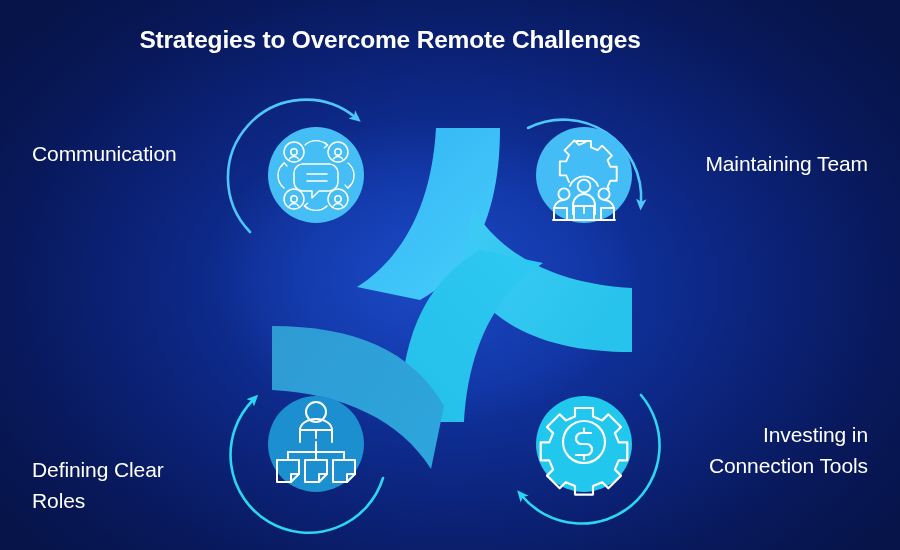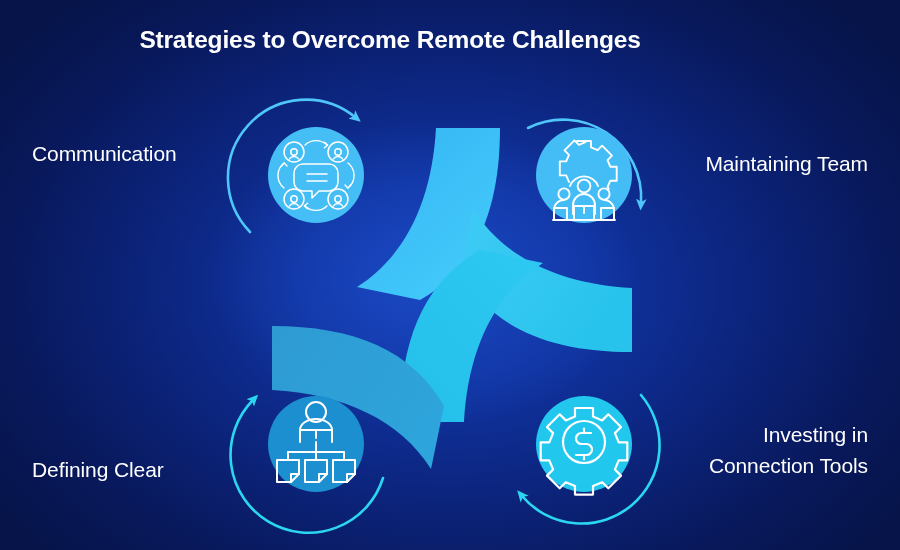--- a/index.html
+++ b/index.html
@@ -225,20 +225,21 @@
   <div class="label" id="label-tl">
     <span class="ln">Communication</span>
   </div>
 
   <div class="label" id="label-tr">
     <span class="ln">Maintaining Team</span>
   </div>
 
   <div class="label" id="label-bl">
     <span class="ln">Defining Clear</span>
+    <span class="ln">Roles</span>
   </div>
 
   <div class="label" id="label-br">
     <span class="ln">Investing in</span>
     <span class="ln">Connection Tools</span>
   </div>
 
 </div>
 
 </body></html>

